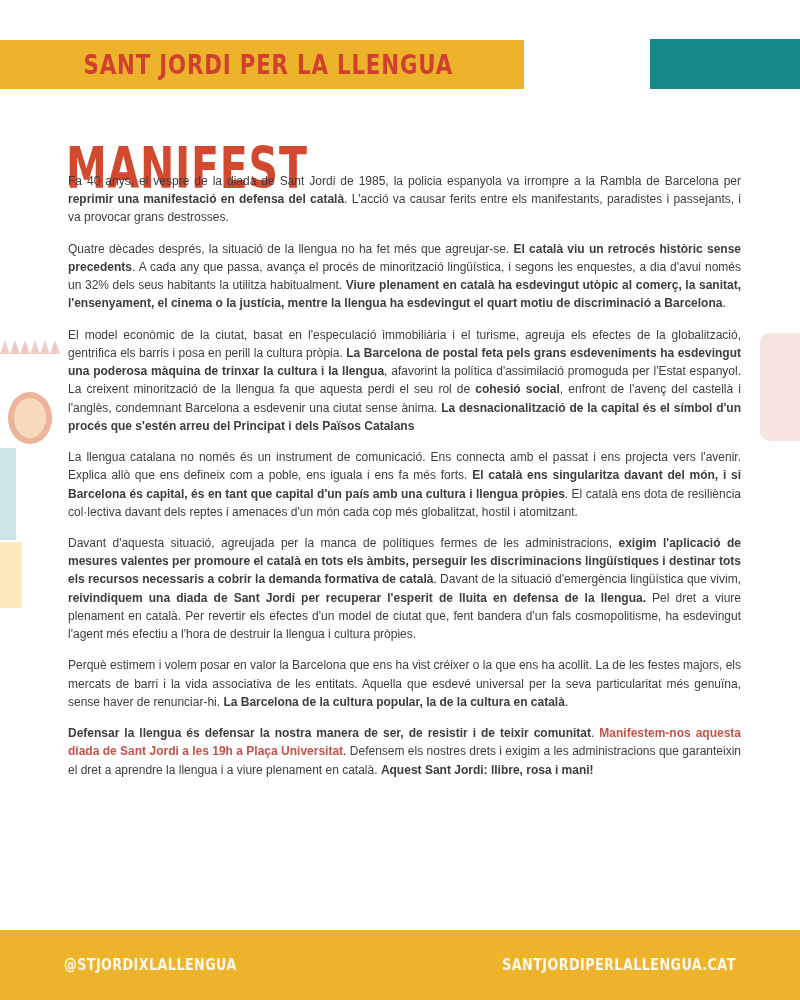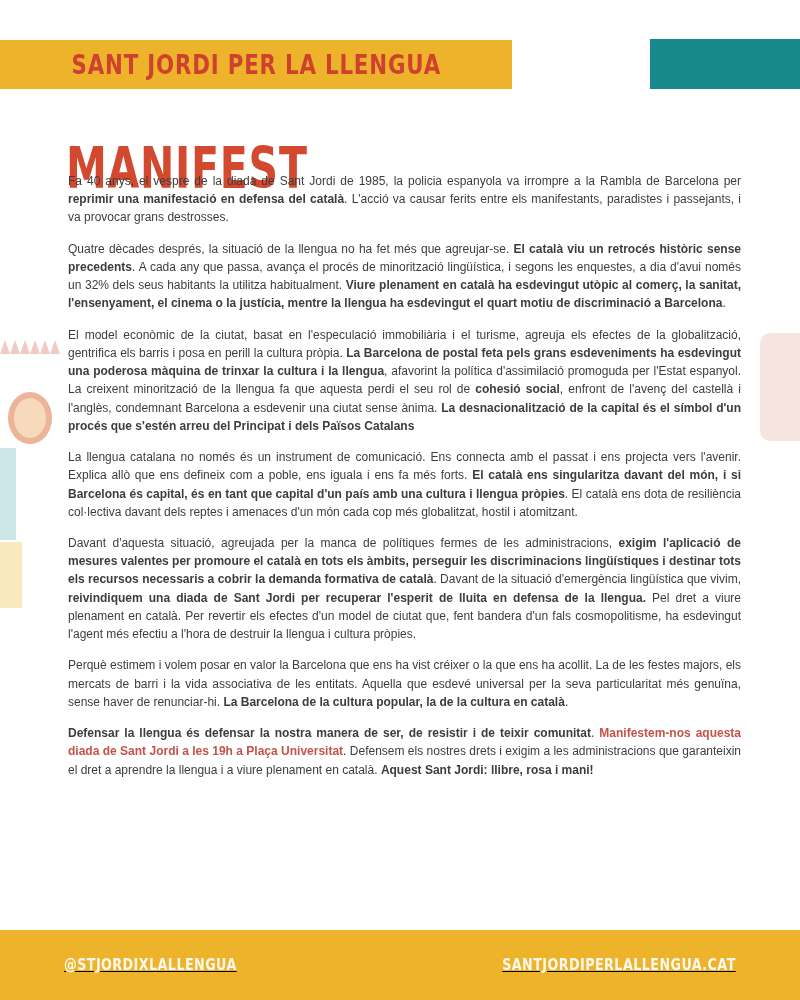--- a/index.html
+++ b/index.html
@@ -20,20 +20,21 @@
   .header-bar {
     position: absolute;
     left: 0;
     top: 40px;
     width: 512px;
     height: 49px;
     background: #EDB32B;
     display: flex;
     align-items: center;
     justify-content: center;
+    padding-left: 12px;
   }
   .header-banner-text {
     color: #D0402E;
     font-family: "DejaVu Sans", sans-serif;
     font-weight: 800;
     font-size: 26px;
     letter-spacing: 1px;
     white-space: nowrap;
     transform: scaleX(0.82) scaleY(1.05);
     transform-origin: center;
@@ -109,21 +110,20 @@
     left: 0;
     top: 930px;
     width: 800px;
     height: 70px;
     background: #EDB32B;
     display: flex;
     align-items: center;
     justify-content: space-between;
     box-sizing: border-box;
     padding: 0 64px;
-    text-decoration: underline;
   }
   .footer-text {
     color: #FDF8EE;
     font-family: "DejaVu Sans", sans-serif;
     font-weight: 800;
     font-size: 15px;
     letter-spacing: 0.5px;
     white-space: nowrap;
     transform: scaleX(0.85);
   }

